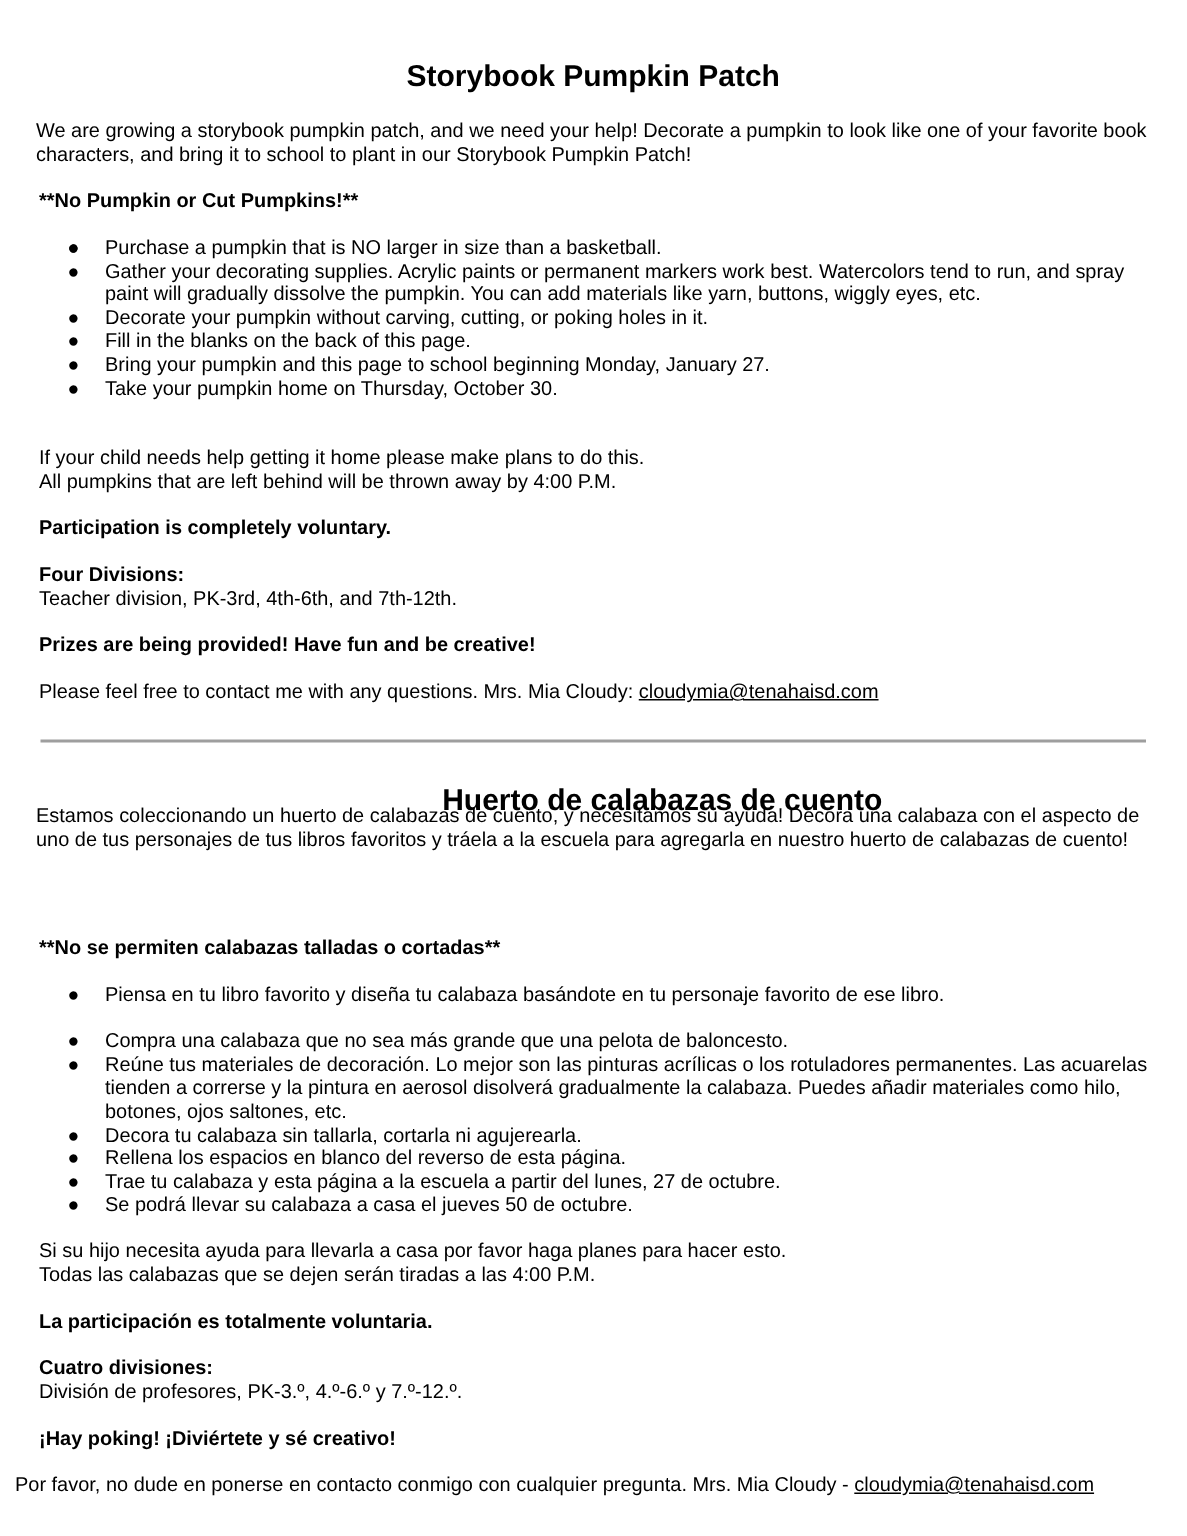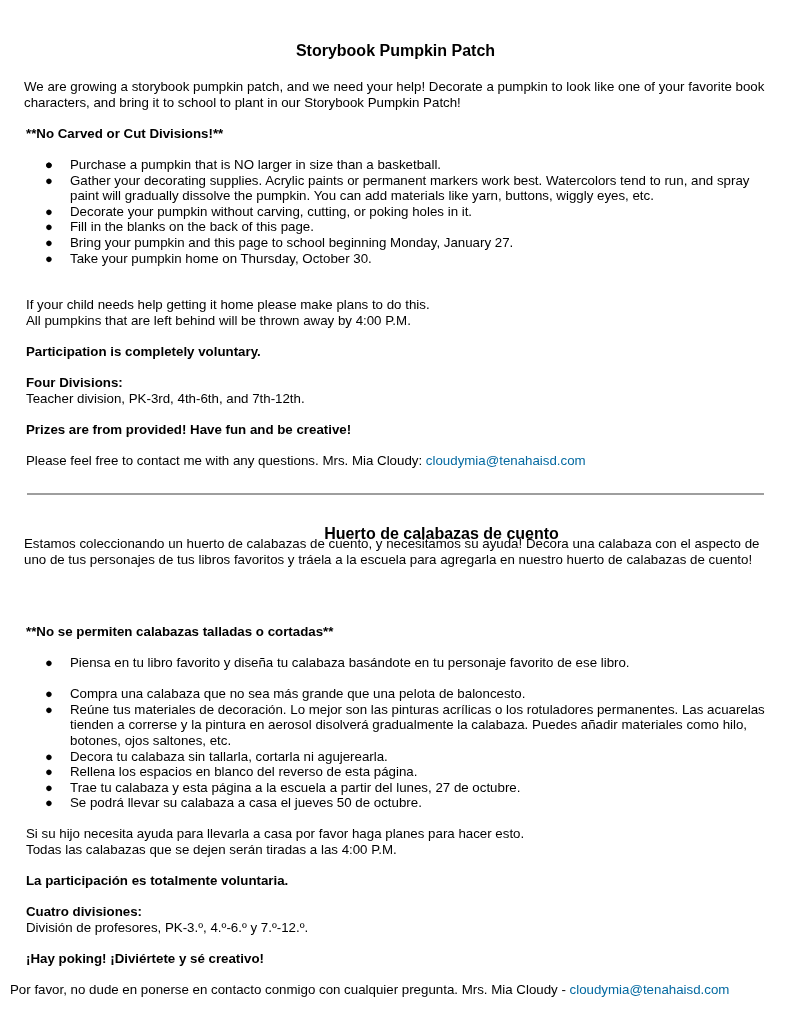--- a/index.html
+++ b/index.html
@@ -21,21 +21,21 @@
       position: absolute;
       left: 0;
       top: 0;
       width: 791px;
     }
     .title {
       position: absolute;
       left: 0;
       width: 791px;
       text-align: center;
-      font-size: 16px;
+      font-size: 20px;
       font-weight: bold;
       line-height: 24px;
     }
     .center {
       position: absolute;
       left: 26px;
       width: 739px;
       text-align: left;
     }
     .bold { font-weight: bold; }
@@ -61,53 +61,54 @@
     .list li.gap { margin-top: 15.6px; }
     .divider {
       position: absolute;
       left: 27px;
       width: 737px;
       top: 493px;
       height: 0;
       border-top: 2px solid #9e9e9e;
     }
     a.email {
-      color: #0369a1;
+      color: #000000;
+      text-decoration: underline;
     }
   </style>
 </head>
 <body>
 
 <div class="page">
 
   <div class="title" style="top:39px;">Storybook Pumpkin Patch</div>
 
   <div class="center" style="top:79px; left:24px; width:743px;">We are growing a storybook pumpkin patch, and we need your help! Decorate a pumpkin to look like one of your favorite book characters, and bring it to school to plant in our Storybook Pumpkin Patch!</div>
 
-  <div class="center bold" style="top:126px;">**No Carved or Cut Divisions!**</div>
+  <div class="center bold" style="top:126px;">**No Pumpkin or Cut Pumpkins!**</div>
 
   <ul class="list" style="top:157px;">
     <li><span class="bullet">●</span></li>
     <li><span class="bullet">●</span><span>Purchase a pumpkin that is NO larger in size than a basketball.</span></li>
     <li><span class="bullet">●</span><span>Gather your decorating supplies. Acrylic paints or permanent markers work best. Watercolors tend to run, and spray paint will gradually dissolve the pumpkin. You can add materials like yarn, buttons, wiggly eyes, etc.</span></li>
     <li><span class="bullet">●</span><span>Decorate your pumpkin without carving, cutting, or poking holes in it.</span></li>
     <li><span class="bullet">●</span><span>Fill in the blanks on the back of this page.</span></li>
     <li><span class="bullet">●</span><span>Bring your pumpkin and this page to school beginning Monday, January 27.</span></li>
     <li><span class="bullet">●</span><span>Take your pumpkin home on Thursday, October 30.</span></li>
   </ul>
 
   <div class="center" style="top:297px;">If your child needs help getting it home please make plans to do this.</div>
   <div class="center" style="top:313px;">All pumpkins that are left behind will be thrown away by 4:00 P.M.</div>
 
   <div class="center bold" style="top:344px;">Participation is completely voluntary.</div>
 
   <div class="center bold" style="top:375px;">Four Divisions:</div>
   <div class="center" style="top:391px;">Teacher division, PK-3rd, 4th-6th, and 7th-12th.</div>
 
-  <div class="center bold" style="top:422px;">Prizes are from provided!  Have fun and be creative!</div>
+  <div class="center bold" style="top:422px;">Prizes are being provided!  Have fun and be creative!</div>
 
   <div class="center" style="top:453px;">
     <span>Please feel free to contact me with any questions. Mrs. Mia Cloudy: </span><a class="email">cloudymia@tenahaisd.com</a>
   </div>
 
   <div class="divider"></div>
 
   <div class="title" style="top:522px;margin-left:46px;">Huerto de calabazas de cuento</div>
 
   <div class="center" style="top:536px; left:24px; width:743px;">Estamos coleccionando un huerto de calabazas de cuento, y necesitamos su ayuda! Decora una calabaza con el aspecto de uno de tus personajes de tus libros favoritos y tráela a la escuela para agregarla en nuestro huerto de calabazas de cuento!</div>

